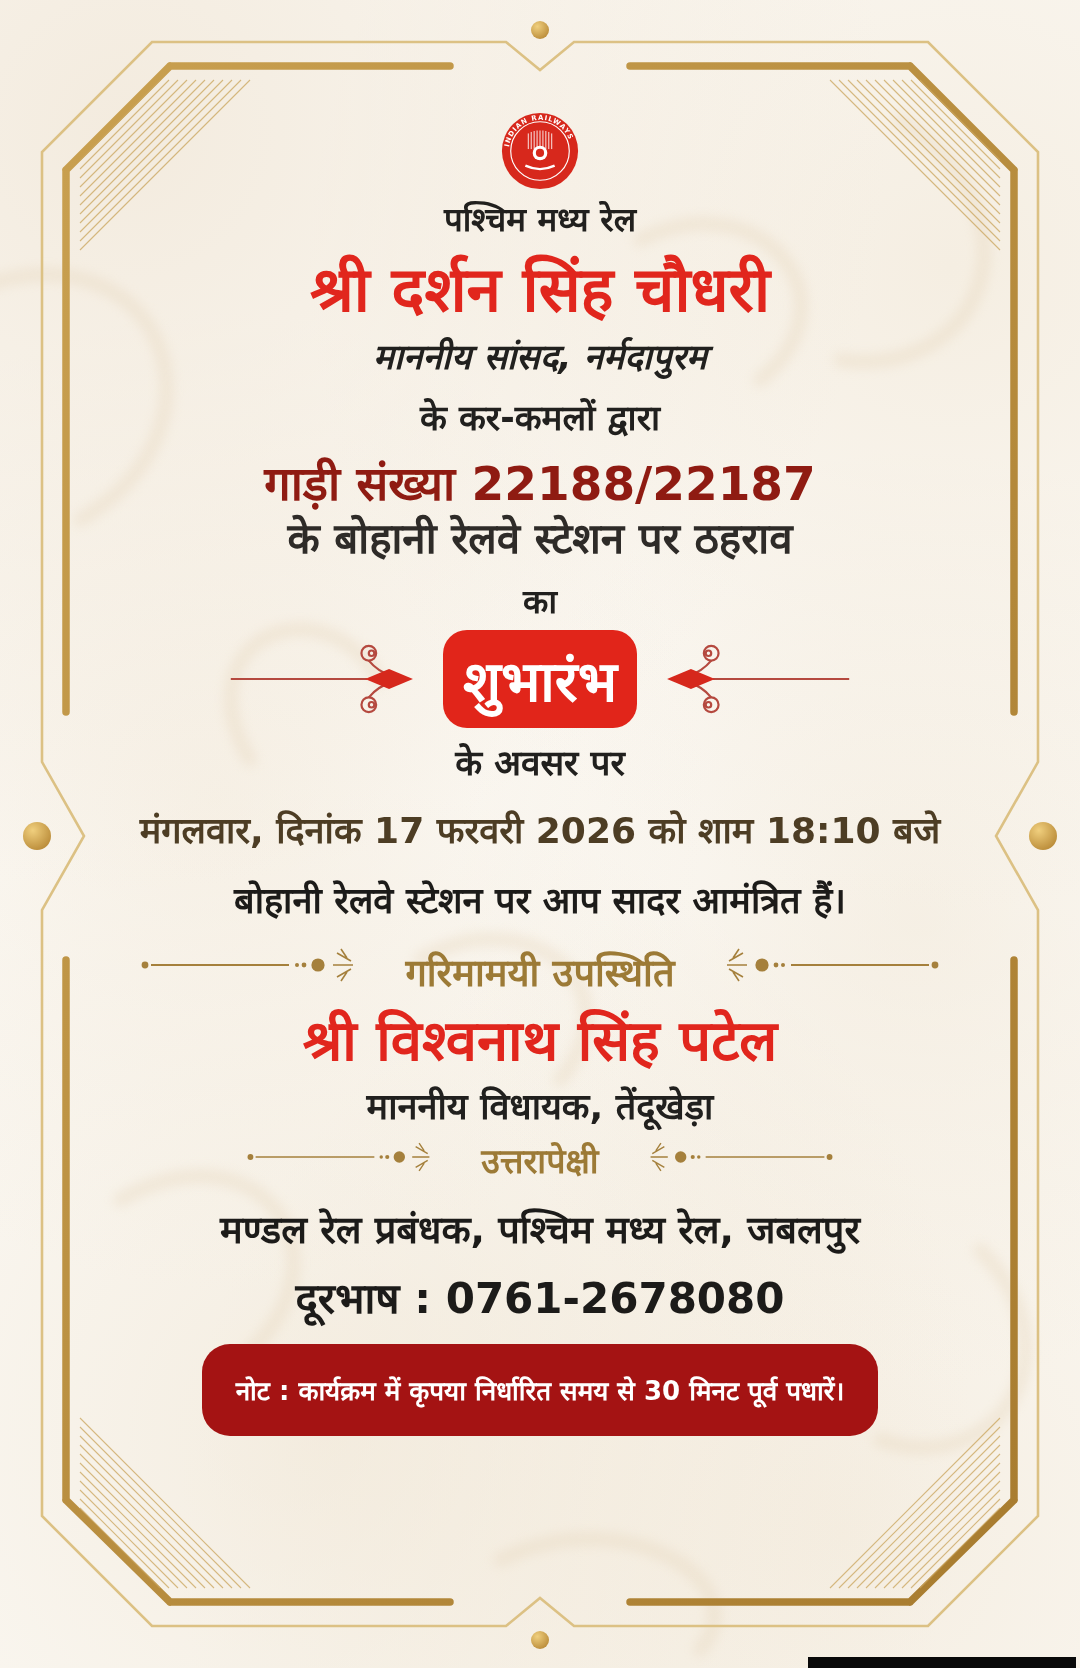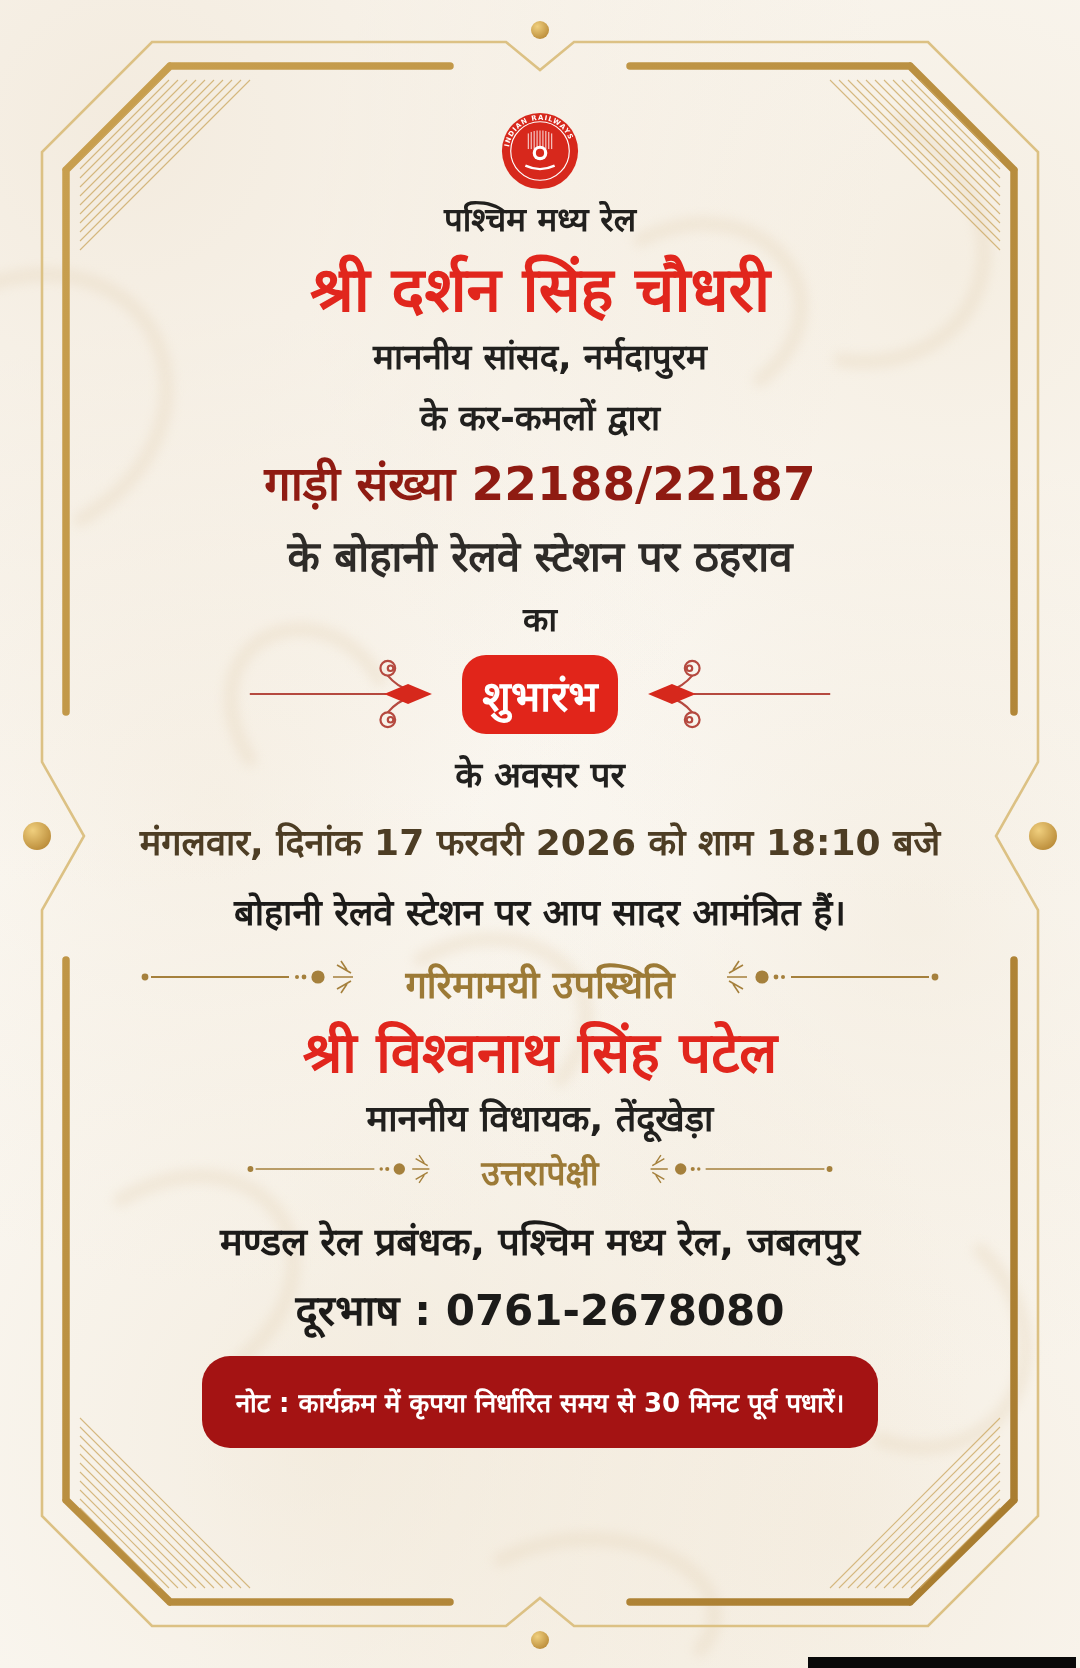--- a/index.html
+++ b/index.html
@@ -14,29 +14,29 @@
       radial-gradient(circle at 30% 86%, rgba(236,224,203,.5), transparent 40%),
       radial-gradient(circle at 78% 92%, rgba(238,226,206,.5), transparent 38%);
     font-family:"DejaVu Sans","Liberation Sans",sans-serif;
   }
   .bgswirls,.frame{position:absolute;left:0;top:0;}
   .content{position:absolute;left:84px;right:84px;top:0;text-align:center;}
   .line{line-height:1.22;}
   .logo{margin:110px auto 0;width:82px;height:82px;display:block;}
   .zone{margin-top:8px;font-size:33px;font-weight:700;color:#21201e;}
   .guest-name{margin-top:12px;font-size:62px;font-weight:800;color:#e1261d;}
-  .guest-desig{margin-top:8px;font-size:35px;font-weight:700;color:#21201e;}
+  .guest-desig{margin-top:8px;font-size:35px;font-weight:700;color:#21201e;font-style:italic;}
   .byline{margin-top:18px;font-size:35px;font-weight:700;color:#21201e;}
   .train-no{margin-top:16px;font-size:47px;font-weight:800;color:#8f1b12;}
   .route{margin-top:14px;font-size:52px;font-weight:800;color:#8f1b12;}
   .service{margin-top:10px;font-size:52px;font-weight:800;color:#8f1b12;}
-  .event{margin-top:18px;font-size:42px;font-weight:700;color:#2e2b28;text-align:center;}
+  .event{font-size:42px;font-weight:700;color:#2e2b28;text-align:center;}
   .ka{margin-top:18px;font-size:33px;font-weight:700;color:#21201e;}
   .badge-row{margin-top:8px;display:flex;align-items:center;justify-content:center;}
-  .badge{display:inline-block;background:#e1251a;color:#fff;font-size:42px;font-weight:800;
+  .badge{display:inline-block;background:#e1251a;color:#fff;font-size:56px;font-weight:800;
          padding:11px 20px;border-radius:24px;margin:0 6px;}
   .occasion{margin-top:14px;font-size:35px;font-weight:700;color:#21201e;}
   .datetime{margin-top:24px;font-size:36px;font-weight:700;color:#4d3d24;}
   .invite{margin-top:26px;font-size:36px;font-weight:700;color:#1c1b19;}
   .orn-row{margin-top:22px;display:flex;align-items:flex-start;justify-content:center;gap:37px;}
   .orn-row .heading{margin:0 12px;font-weight:700;color:#9c7a36;}
   .presence-head .heading{font-size:38px;}
   .presence-name{margin-top:10px;font-size:56px;font-weight:800;color:#e1261d;}
   .presence-desig{margin-top:10px;font-size:36px;font-weight:700;color:#21201e;}
   .rsvp-head{margin-top:8px;}

